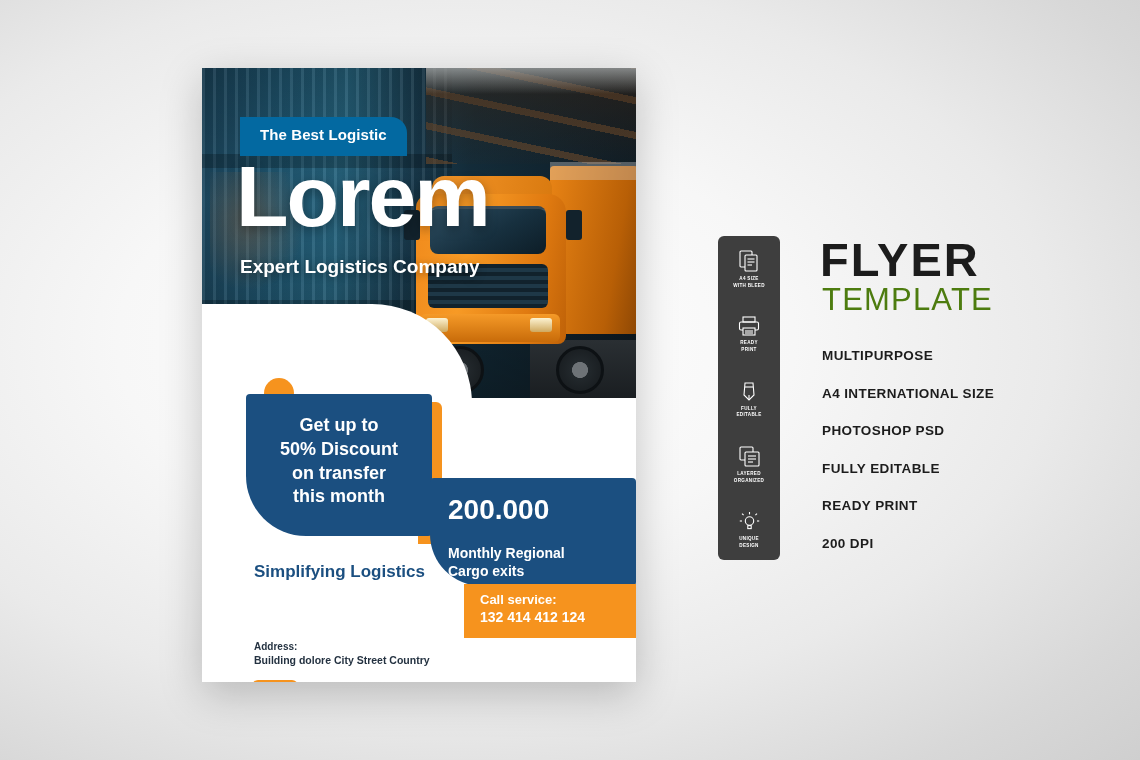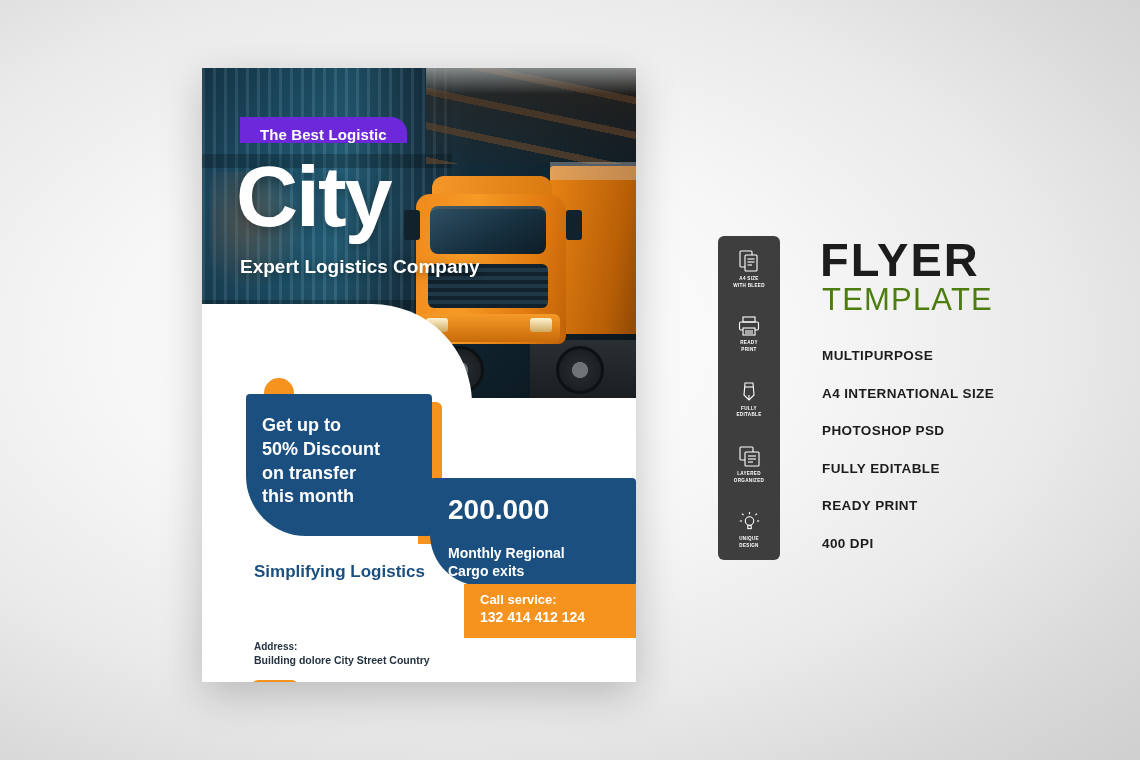--- a/index.html
+++ b/index.html
@@ -125,24 +125,24 @@
   
   .swoosh {
     position: absolute; left: -30px; top: 236px; width: 300px; height: 130px;
     background: #ffffff;
     border-radius: 0 100px 0 0;
   }
 
   
   .badge {
     position: absolute; left: 38px; top: 49px;
-    background: #6d28d9;
+    background: #0369a1;
     color: #fff;
     font-size: 15px; font-weight: bold;
-    padding: 9px 20px 0 20px;
+    padding: 9px 20px 13px 20px;
     border-radius: 0 16px 0 0;
     letter-spacing: .1px;
   }
   .headline {
     position: absolute; left: 34px; top: 88px;
     color: #ffffff; font-size: 86px; line-height: .95;
     font-weight: bold; letter-spacing: -2px;
     text-shadow: 0 3px 12px rgba(0,0,0,0.35);
   }
   .subline {
@@ -163,21 +163,21 @@
     border-radius: 0 6px 6px 0;
   }
   .discount {
     position: absolute; left: 44px; top: 326px;
     width: 186px; height: 142px;
     background: #1b4f80;
     border-radius: 4px 4px 4px 60px;
     color: #fff;
     padding: 20px 16px;
   }
-  .discount p { font-size: 18px; font-weight: bold; line-height: 1.32; }
+  .discount p { font-size: 18px; font-weight: bold; line-height: 1.32; text-align: center; }
 
   
   .stat {
     position: absolute; left: 228px; top: 410px;
     width: 206px; height: 108px;
     background: #1b4f80;
     border-radius: 4px 4px 4px 52px;
     color: #fff; padding: 16px 18px;
   }
   .stat .big { font-size: 28px; font-weight: bold; color: #fff; }
@@ -278,21 +278,21 @@
       <div class="tr-light l"></div>
       <div class="tr-light r"></div>
       <div class="tr-wheel w1"></div>
       <div class="tr-wheel w2"></div>
     </div>
 
     <div class="swoosh"></div>
   </div>
 
   <div class="badge">The Best Logistic</div>
-  <div class="headline">City</div>
+  <div class="headline">Lorem</div>
   <div class="subline">Expert Logistics Company</div>
 
   <div class="dot-orange"></div>
   <div class="disc-orange"></div>
   <div class="discount">
     <p style="white-space:pre-line">Get up to
 50% Discount
 on transfer
 this month</p>
   </div>
@@ -392,14 +392,14 @@
 
 <div id="title-flyer">FLYER</div>
 <div id="title-template">TEMPLATE</div>
 
 <ul id="specs">
   <li>MULTIPURPOSE</li>
   <li>A4 INTERNATIONAL SIZE</li>
   <li>PHOTOSHOP PSD</li>
   <li>FULLY EDITABLE</li>
   <li>READY PRINT</li>
-  <li>400 DPI</li>
+  <li>200 DPI</li>
 </ul>
 
 </body></html>

